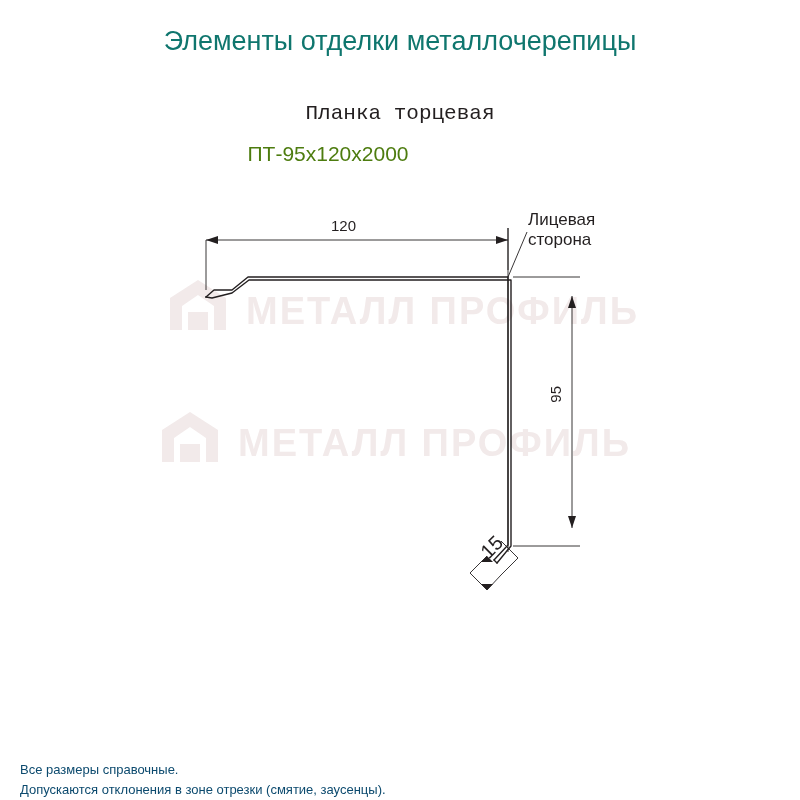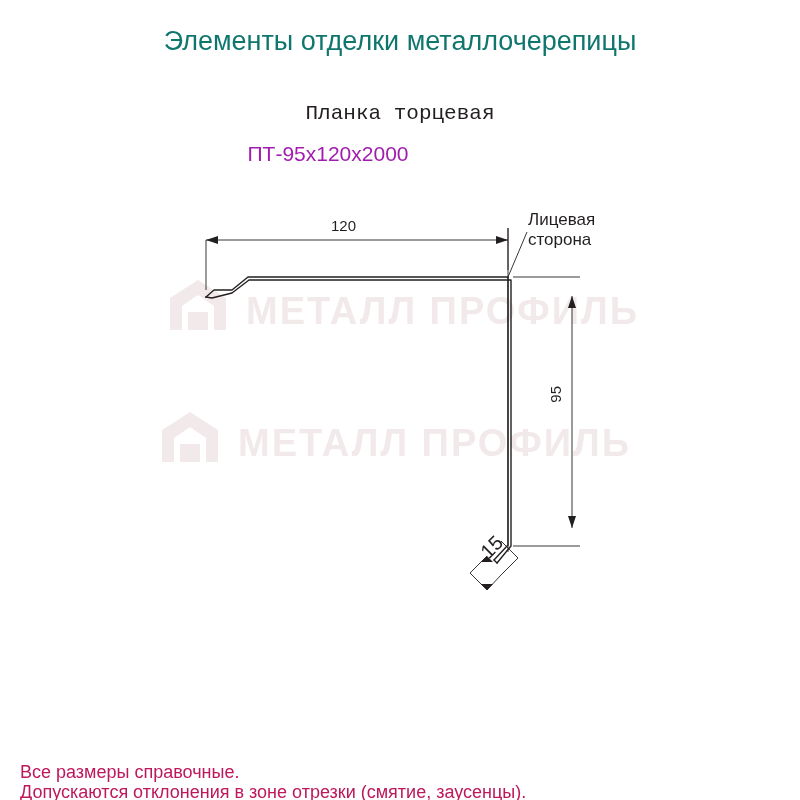--- a/index.html
+++ b/index.html
@@ -37,41 +37,41 @@
     color: #231f20;
     font-family: Liberation Mono, monospace;
   }
   .code {
     position: absolute;
     top: 142px;
     left: 0;
     width: 656px;
     text-align: center;
     font-size: 21px;
-    color: #a21caf;
+    color: #4d7c0f;
   }
   .drawing {
     position: absolute;
     top: 0;
     left: 0;
     width: 800px;
     height: 800px;
   }
   .watermark {
     position: absolute;
     pointer-events: none;
     opacity: 1;
   }
   .wm1 { top: 268px; left: 160px; }
   .wm2 { top: 400px; left: 152px; }
   .footnote {
     position: absolute;
     left: 20px;
-    font-size: 18px;
-    color: #be185d;
+    font-size: 13px;
+    color: #0c4a6e;
     white-space: nowrap;
   }
   .footnote.l1 { top: 762px; }
   .footnote.l2 { top: 782px; }
   .dim-label {
     position: absolute;
     font-size: 15px;
     color: #231f20;
   }
   .lbl-120 { top: 217px; left: 331px; }

